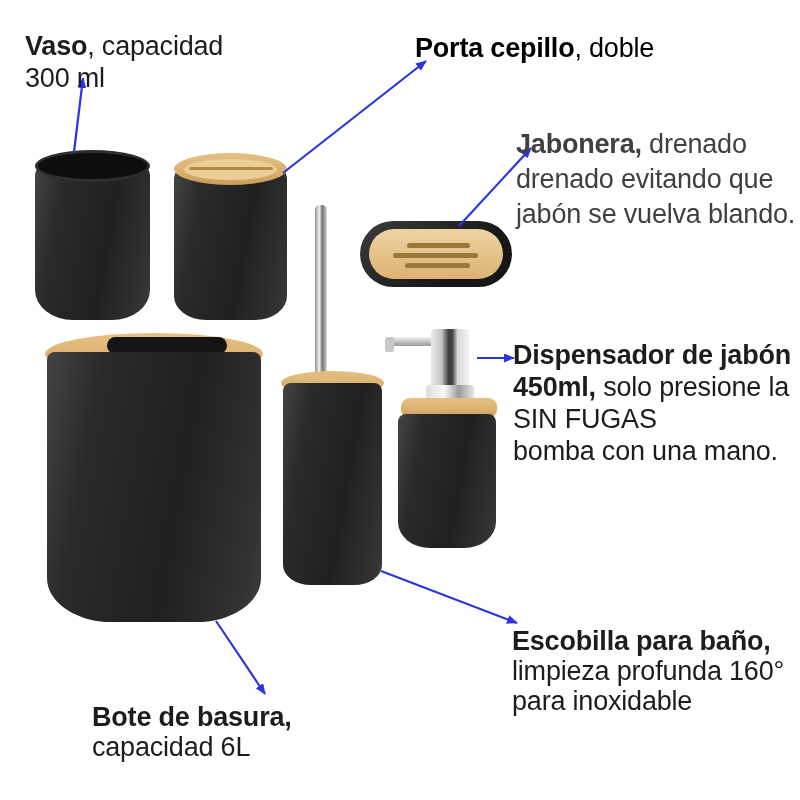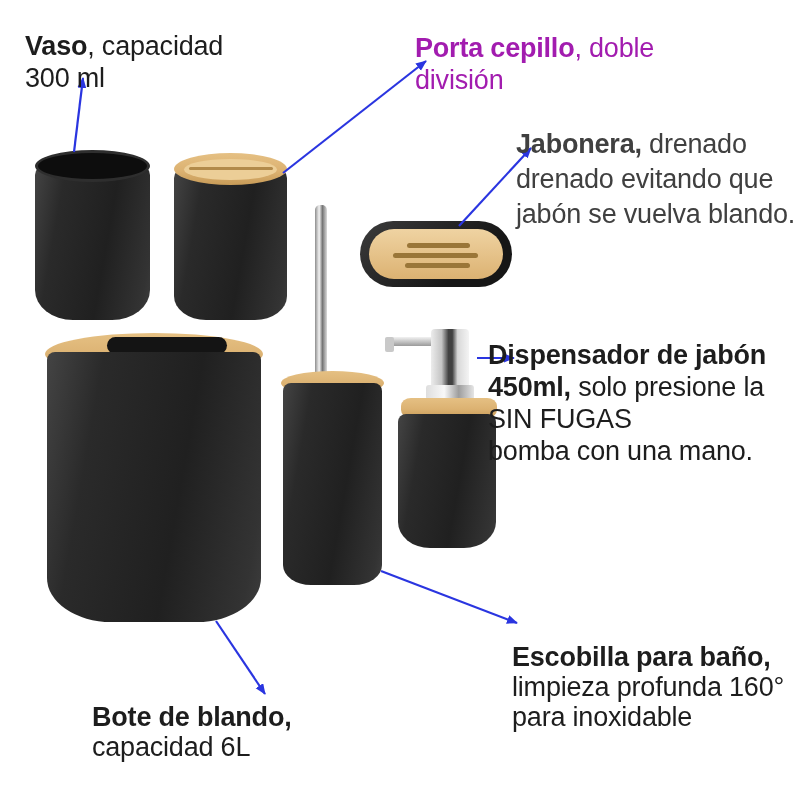--- a/index.html
+++ b/index.html
@@ -100,42 +100,41 @@
     <line class="arrow-line" x1="477" y1="358" x2="514" y2="358" stroke="#2a35e0" stroke-width="2.2" marker-end="url(#ah)"></line>
     <line class="arrow-line" x1="381" y1="571" x2="517" y2="623" stroke="#2a35e0" stroke-width="2.2" marker-end="url(#ah)"></line>
     <line class="arrow-line" x1="216" y1="621" x2="265" y2="694" stroke="#2a35e0" stroke-width="2.2" marker-end="url(#ah)"></line>
   </svg>
 
   <div class="ann" style="left: 25px; top: 30px; width: 260px; color: rgb(29, 29, 29);">
     <div class="ln"><b>Vaso</b><span>, capacidad</span></div>
     <div class="ln">300 ml</div>
   </div>
 
-  <div class="ann" style="left: 415px; top: 32px; width: 260px; color: #a21caf;">
+  <div class="ann" style="left: 415px; top: 32px; width: 260px; color: #000000;">
     <div class="ln"><b>Porta cepillo</b><span>, doble</span></div>
-    <div class="ln">división</div>
   </div>
 
   <div class="ann ann-jabonera" style="left: 498px; top: 127px; width: 264px; color: #404040; margin-left: 18px;">
     <div class="ln"><b>Jabonera,</b><span> drenado</span></div>
     <div class="ln">drenado evitando que</div>
     <div class="ln">jabón se vuelva blando.</div>
   </div>
 
-  <div class="ann" style="left: 488px; top: 339px; width: 256px; color: rgb(29, 29, 29);">
+  <div class="ann" style="left: 513px; top: 339px; width: 256px; color: rgb(29, 29, 29);">
     <div class="ln"><b>Dispensador de jabón</b></div>
     <div class="ln"><b>450ml,</b><span> solo presione la</span></div>
     <div class="ln">SIN FUGAS</div>
     <div class="ln">bomba con una mano.</div>
   </div>
 
-  <div class="ann ann-escobilla" style="left: 512px; top: 642px; width: 252px; color: rgb(29, 29, 29);">
+  <div class="ann ann-escobilla" style="left: 512px; top: 626px; width: 252px; color: rgb(29, 29, 29);">
     <div class="ln"><b>Escobilla para baño,</b></div>
     <div class="ln">limpieza profunda 160°</div>
     <div class="ln">para inoxidable</div>
   </div>
 
   <div class="ann ann-bote" style="left: 92px; top: 702px; width: 240px; color: rgb(29, 29, 29);">
-    <div class="ln"><b>Bote de blando,</b></div>
+    <div class="ln"><b>Bote de basura,</b></div>
     <div class="ln">capacidad 6L</div>
   </div>
 
 </div>
 
 </body></html>

